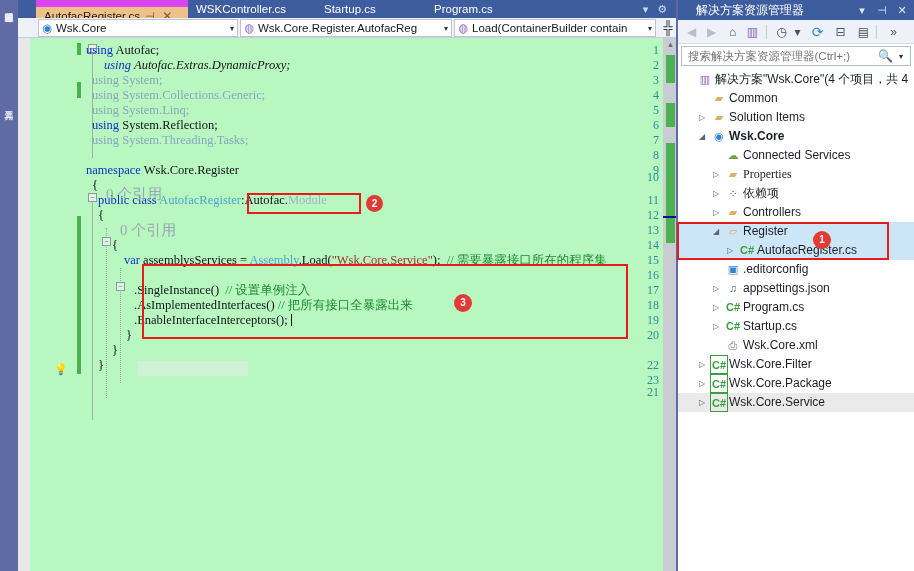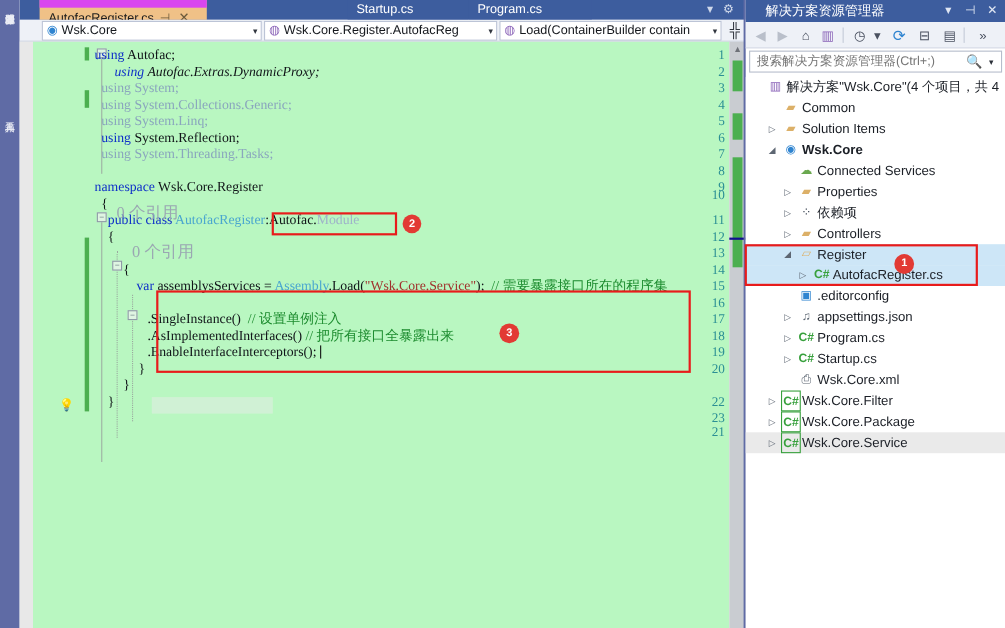--- a/index.html
+++ b/index.html
@@ -261,20 +261,23 @@
     <div class="vtab b">工具箱</div>
   </div>
 
   <div class="editor-wrap">
 
     <div class="tabbar">
       <div class="tab active" style="left:18px;width:152px;">
         <span>AutofacRegister.cs</span>
         <span class="pin">⊣</span>
         <span class="close">✕</span>
+      </div>
+      <div class="tab" style="left:170px;width:128px;">
+        <span>WSKController.cs</span>
       </div>
       <div class="tab" style="left:298px;width:110px;">
         <span>Startup.cs</span>
       </div>
       <div class="tab" style="left:408px;width:112px;">
         <span>Program.cs</span>
       </div>
       <div class="tabbar-right">
         <span>▾</span>
         <span>⚙</span>
@@ -432,21 +435,21 @@
           <span class="ico globe" style="left: 32px;">◉</span>
           <span class="lbl bold" style="left: 51px;">Wsk.Core</span>
         </div>
         <div class="trow" style="top: 76px;">
           <span class="ico cloud" style="left: 46px;">☁</span>
           <span class="lbl" style="left: 65px;">Connected Services</span>
         </div>
         <div class="trow" style="top: 95px;">
           <span class="exp" style="left: 32px;">▷</span>
           <span class="ico folder" style="left: 46px;">▰</span>
-          <span class="lbl" style="left: 65px;">Properties</span>
+          <span class="lbl" style="left: 65px; font-family: Liberation Serif, serif;">Properties</span>
         </div>
         <div class="trow" style="top: 114px;">
           <span class="exp" style="left: 32px;">▷</span>
           <span class="ico depico" style="left: 46px;">⁘</span>
           <span class="lbl" style="left: 65px;">依赖项</span>
         </div>
         <div class="trow" style="top: 133px;">
           <span class="exp" style="left: 32px;">▷</span>
           <span class="ico folder" style="left: 46px;">▰</span>
           <span class="lbl" style="left: 65px;">Controllers</span>

